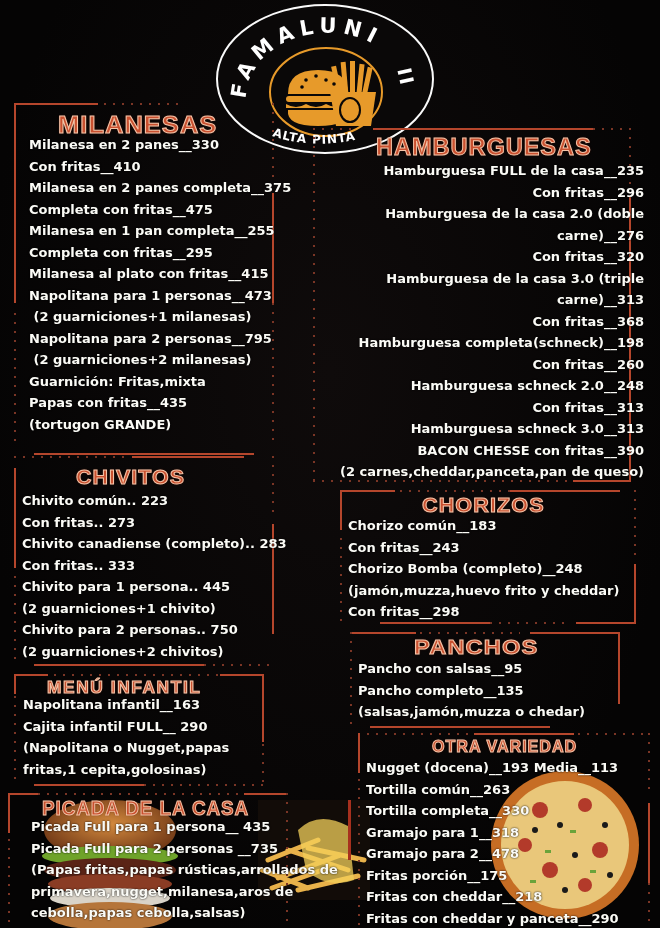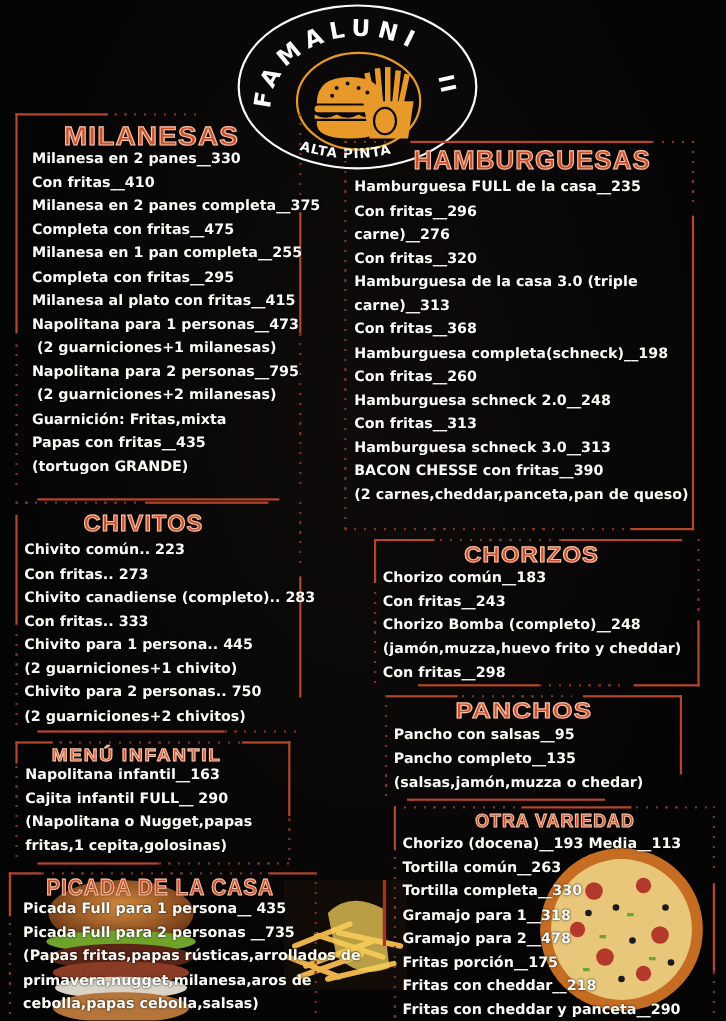--- a/index.html
+++ b/index.html
@@ -116,23 +116,24 @@
     <div class="dt h" style="left:0;top:0;width:40px;"></div>
     <div class="ln" style="left:60px;top:0;width:220px;height:2px;"></div>
     <div class="dt h" style="left:280px;top:0;width:38px;"></div>
     <div class="dt v" style="left:0;top:0;height:354px;"></div>
     <div class="dt v" style="left:316px;top:0;height:60px;"></div>
     <div class="ln" style="left:316px;top:68px;width:2px;height:286px;"></div>
     <div class="dt h" style="left:0;top:352px;width:260px;"></div>
     <div class="ln" style="left:260px;top:352px;width:58px;height:2px;"></div>
   </div>
   <div class="title cond" style="left:376px;top:133px;font-size:24px;transform:scaleX(0.98);">HAMBURGUESAS</div>
-  <div class="items" style="left:322px;top:160px;">
+  <div class="items" style="left:340px;top:160px;text-align:right;">
     <div class="item">Hamburguesa FULL de la casa__235</div>
     <div class="item">Con fritas__296</div>
+    <div class="item">Hamburguesa de la casa 2.0 (doble</div>
     <div class="item">carne)__276</div>
     <div class="item">Con fritas__320</div>
     <div class="item">Hamburguesa de la casa 3.0 (triple</div>
     <div class="item">carne)__313</div>
     <div class="item">Con fritas__368</div>
     <div class="item">Hamburguesa completa(schneck)__198</div>
     <div class="item">Con fritas__260</div>
     <div class="item">Hamburguesa schneck 2.0__248</div>
     <div class="item">Con fritas__313</div>
     <div class="item">Hamburguesa schneck 3.0__313</div>
@@ -280,41 +281,41 @@
 
   <div class="frame" style="left:8px;top:793px;width:280px;height:135px;">
     <div class="ln" style="left:0;top:0;width:30px;height:2px;"></div>
     <div class="dt h" style="left:30px;top:0;width:200px;"></div>
     <div class="ln" style="left:236px;top:0;width:44px;height:2px;"></div>
     <div class="ln" style="left:0;top:0;width:2px;height:40px;"></div>
     <div class="dt v" style="left:0;top:46px;height:90px;"></div>
     <div class="dt v" style="left:278px;top:0;height:135px;"></div>
   </div>
   <div class="title cond" style="left:42px;top:796px;font-size:21px;transform:scaleX(0.9);">PICADA DE LA CASA</div>
-  <div class="items" style="left:21px;top:816px;">
+  <div class="items" style="left:31px;top:816px;">
     <div class="item">Picada Full para 1 persona__ 435</div>
     <div class="item">Picada Full para 2 personas __735</div>
     <div class="item">(Papas fritas,papas rústicas,arrollados de</div>
     <div class="item">primavera,nugget,milanesa,aros de</div>
     <div class="item">cebolla,papas cebolla,salsas)</div>
   </div>
 
   <div class="frame" style="left:358px;top:733px;width:292px;height:195px;">
     <div class="dt h" style="left:0;top:0;width:110px;"></div>
     <div class="ln" style="left:116px;top:0;width:100px;height:2px;"></div>
     <div class="dt h" style="left:220px;top:0;width:72px;"></div>
     <div class="ln" style="left:0;top:0;width:2px;height:40px;"></div>
     <div class="dt v" style="left:0;top:46px;height:149px;"></div>
     <div class="dt v" style="left:290px;top:0;height:60px;"></div>
     <div class="ln" style="left:290px;top:70px;width:2px;height:80px;"></div>
     <div class="dt v" style="left:290px;top:150px;height:45px;"></div>
   </div>
   <div class="title cond" style="left:432px;top:737px;font-size:17px;transform:scaleX(0.95);">OTRA VARIEDAD</div>
   <div class="items" style="left:366px;top:757px;">
-    <div class="item">Chorizo (docena)__193 Media__113</div>
+    <div class="item">Nugget (docena)__193 Media__113</div>
     <div class="item">Tortilla común__263</div>
     <div class="item">Tortilla completa__330</div>
     <div class="item">Gramajo para 1__318</div>
     <div class="item">Gramajo para 2__478</div>
     <div class="item">Fritas porción__175</div>
     <div class="item">Fritas con cheddar__218</div>
     <div class="item">Fritas con cheddar y panceta__290</div>
   </div>
 
 </div>

